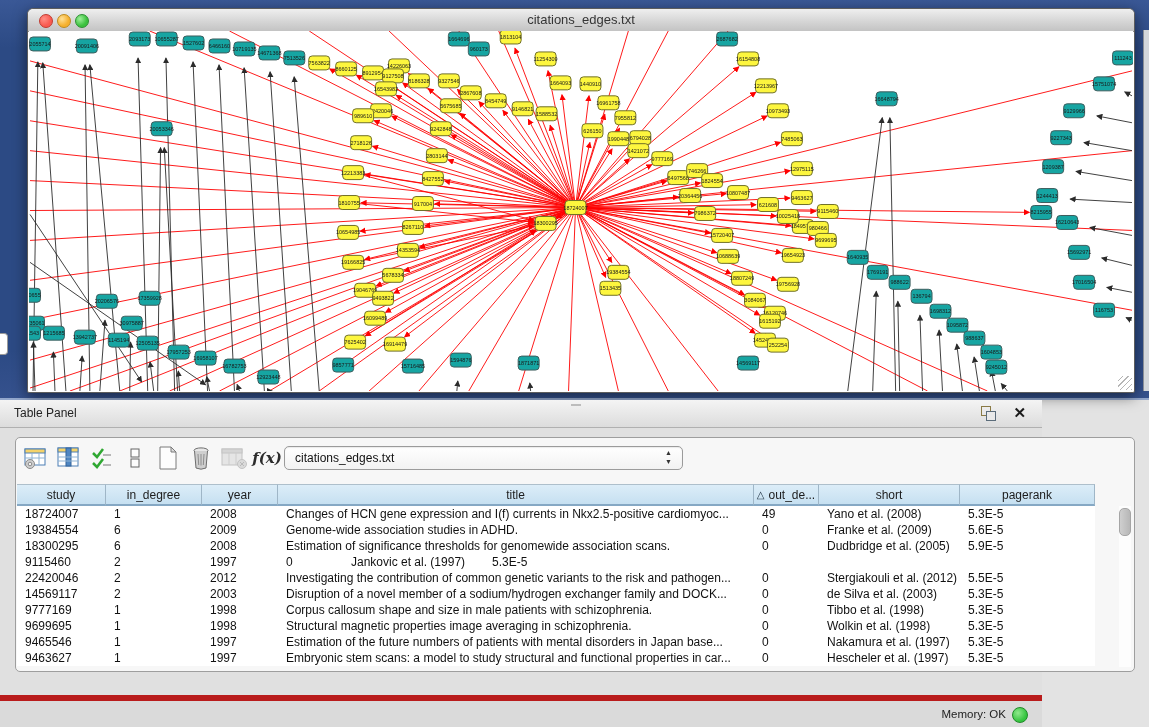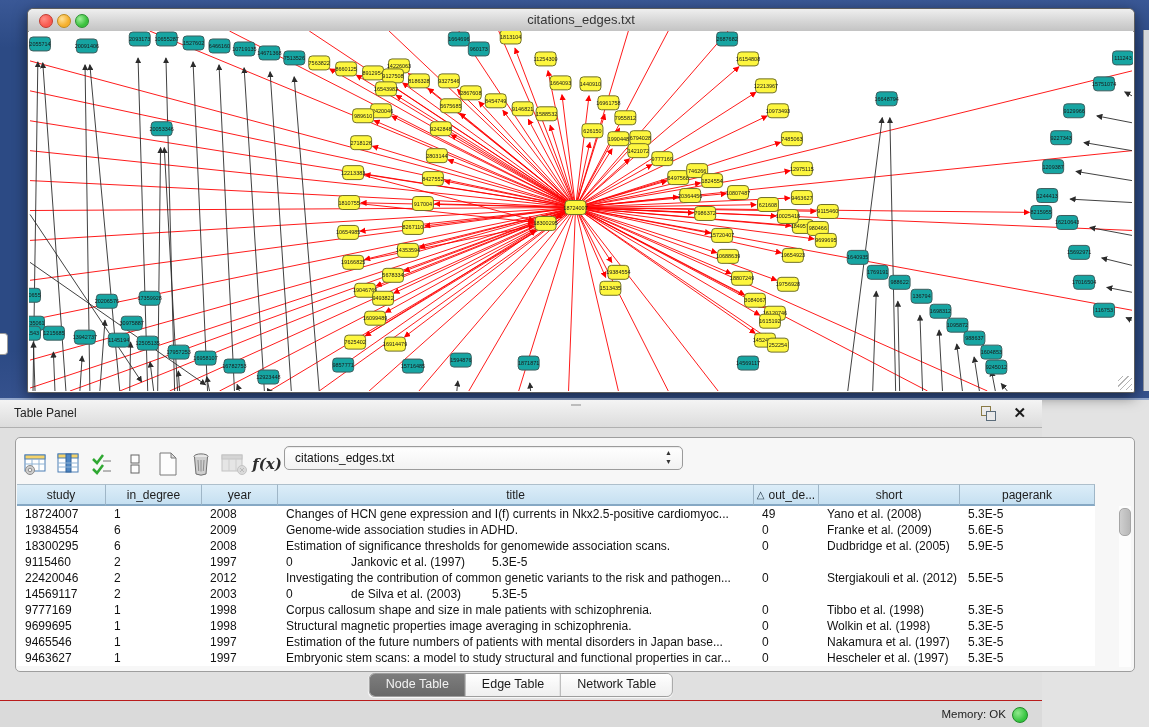--- a/index.html
+++ b/index.html
@@ -38,21 +38,21 @@
   .tp-title{position:absolute;left:14px;top:6px;font-size:12px;color:#222;}
   .split-handle{position:absolute;left:571px;top:0px;width:10px;height:4px;
                 border-bottom:2px solid #9a9a9a;opacity:.6;}
   .tp-float{position:absolute;right:46px;top:6px;width:15px;height:15px;}
   .tp-float .sq1{position:absolute;left:0;top:0;width:8px;height:8px;border:1.5px solid #8a7a45;}
   .tp-float .sq2{position:absolute;left:5px;top:5px;width:8px;height:8px;border:1.5px solid #5b6c7a;background:#e9e9e9;}
   .tp-close{position:absolute;right:16px;top:4px;font-size:15px;font-weight:bold;color:#1a1a1a;cursor:default;}
 
   .tp-container{position:absolute;left:15px;top:37px;width:1118px;height:233px;
                 background:#f7f7f7;border:1px solid #9e9e9e;border-radius:5px;}
-  .toolbar{position:absolute;left:5px;top:5px;height:36px;display:flex;align-items:flex-end;}
+  .toolbar{position:absolute;left:5px;top:5px;height:36px;display:flex;align-items:flex-start;}
   .tb-icon{width:30px;height:30px;margin-right:3px;display:flex;align-items:center;justify-content:center;}
   .fx{font-family:"DejaVu Serif",serif;font-style:italic;font-weight:bold;font-size:15px;color:#2c2c2c;}
   .combo{position:absolute;left:268px;top:8px;width:397px;height:22px;background:linear-gradient(#ffffff,#f2f2f2);
          border:1px solid #9b9b9b;border-radius:5px;box-shadow:inset 0 1px 1px rgba(0,0,0,.08);}
   .combo .val{position:absolute;left:10px;top:4px;font-size:12px;color:#111;}
   .combo .arrows{position:absolute;right:10px;top:1px;font-size:7px;line-height:9px;color:#333;text-align:center;}
 
   .thead{position:absolute;left:1px;top:46px;height:22px;display:flex;}
   .hcell{box-sizing:border-box;height:22px;background:linear-gradient(#dcedf8,#c6e0f1);
          border-right:1px solid #9fb6c7;border-top:1px solid #aebfcb;border-bottom:2px solid #85a8c4;
@@ -68,21 +68,21 @@
 
   .tabbar{position:absolute;left:50%;top:273px;transform:translateX(-50%);display:flex;
           border:1px solid #9e9e9e;border-radius:6px;overflow:hidden;height:22px;
           box-shadow:0 1px 1px rgba(255,255,255,.8), inset 0 1px 0 rgba(255,255,255,.6);}
   .tab{font-size:12.5px;padding:3px 16px 0 16px;background:linear-gradient(#ffffff,#efefef);
        color:#1a1a1a;border-right:1px solid #ababab;}
   .tab:last-child{border-right:none;}
   .tab.active{background:linear-gradient(#7d7d7d,#696969);color:#f3f3f3;}
 
   .statusbar{position:absolute;left:0;bottom:0;width:100%;height:26px;background:#dadada;
-             border-top:1px solid #b91c1c;}
+             border-top:6px solid #b91c1c;}
   .mem-label{position:absolute;right:36px;top:7px;font-size:11.5px;color:#222;}
   .mem-dot{position:absolute;right:14px;top:6px;width:14px;height:14px;border-radius:50%;
            background:radial-gradient(circle at 5px 5px,#8fe98c,#35c43f 65%);border:1px solid #1f8a28;}
 </style>
 </head>
 <body>
 
 <div class="desktop">
   <div class="net-window">
     <div class="titlebar">
@@ -677,20 +677,21 @@
           <div class="tcell" style="width: 76px;">2012</div>
           <div class="tcell" style="width: 476px;">Investigating the contribution of common genetic variants to the risk and pathogen...</div>
           <div class="tcell" style="width: 65px;">0</div>
           <div class="tcell" style="width: 141px;">Stergiakouli et al. (2012)</div>
           <div class="tcell" style="width: 135px;">5.5E-5</div>
         </div>
         <div class="trow">
           <div class="tcell" style="width: 89px;">14569117</div>
           <div class="tcell" style="width: 96px;">2</div>
           <div class="tcell" style="width: 76px;">2003</div>
+          <div class="tcell" style="width: 476px;">Disruption of a novel member of a sodium/hydrogen exchanger family and DOCK...</div>
           <div class="tcell" style="width: 65px;">0</div>
           <div class="tcell" style="width: 141px;">de Silva et al. (2003)</div>
           <div class="tcell" style="width: 135px;">5.3E-5</div>
         </div>
         <div class="trow">
           <div class="tcell" style="width: 89px;">9777169</div>
           <div class="tcell" style="width: 96px;">1</div>
           <div class="tcell" style="width: 76px;">1998</div>
           <div class="tcell" style="width: 476px;">Corpus callosum shape and size in male patients with schizophrenia.</div>
           <div class="tcell" style="width: 65px;">0</div>
@@ -723,23 +724,18 @@
           <div class="tcell" style="width: 65px;">0</div>
           <div class="tcell" style="width: 141px;">Hescheler et al. (1997)</div>
           <div class="tcell" style="width: 135px;">5.3E-5</div>
         </div>
       </div>
     <div class="sb-track">
       <span class="sb-thumb" style="position:absolute;right:0;top:2px;"></span>
     </div>
   </div>
 
-  <div class="tabbar">
-    <div class="tab active">Node Table</div>
-    <div class="tab">Edge Table</div>
-    <div class="tab">Network Table</div>
-  </div>
 
   <div class="statusbar">
     <span class="mem-label">Memory: OK</span>
     <span class="mem-dot"></span>
   </div>
 </div>
 
 </body></html>

